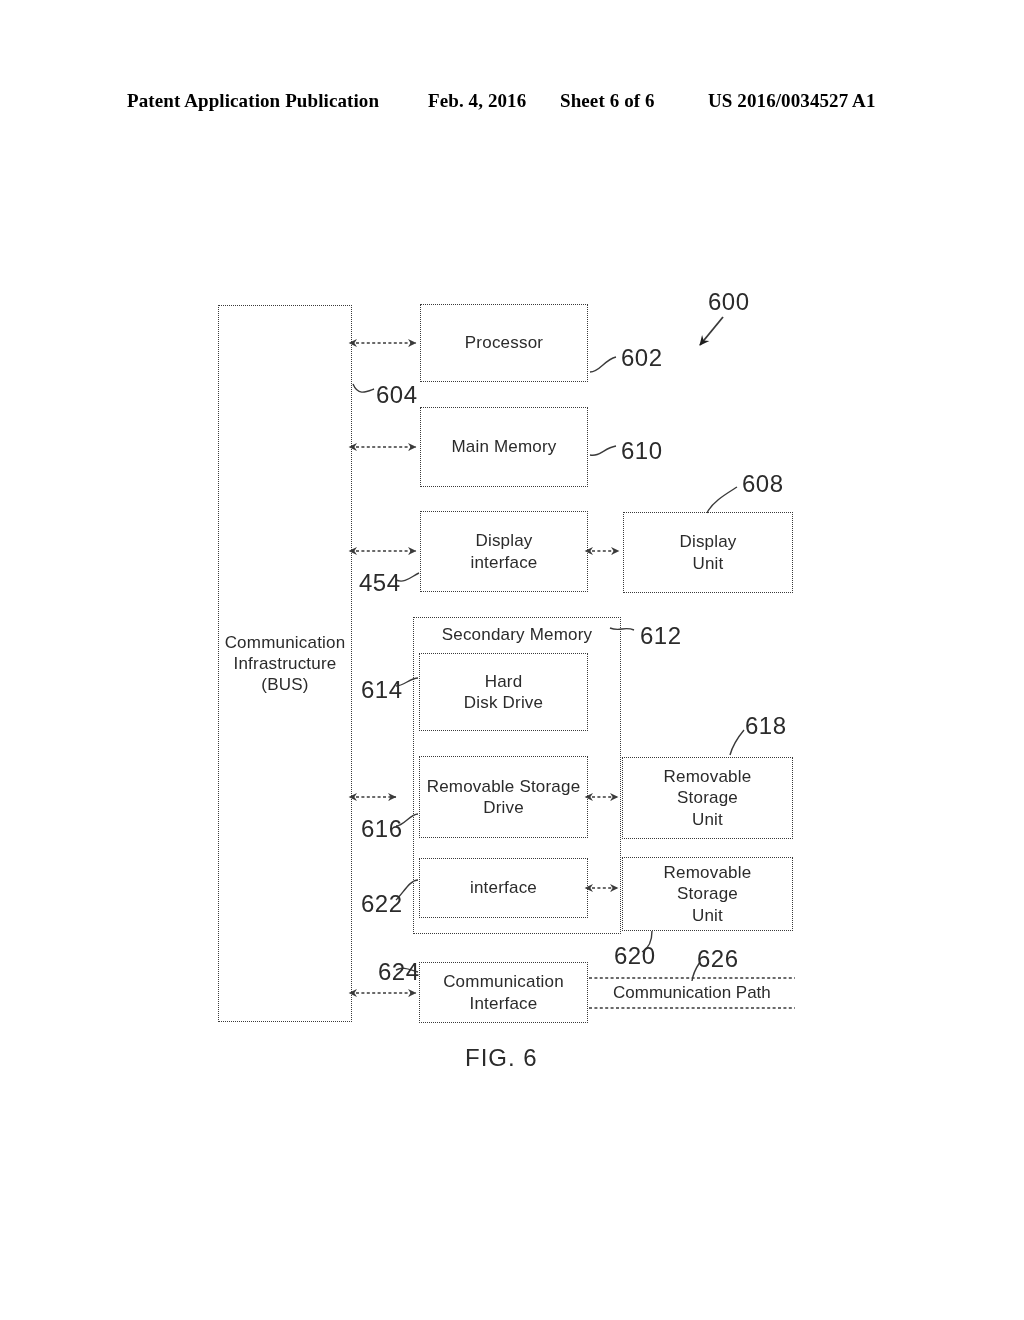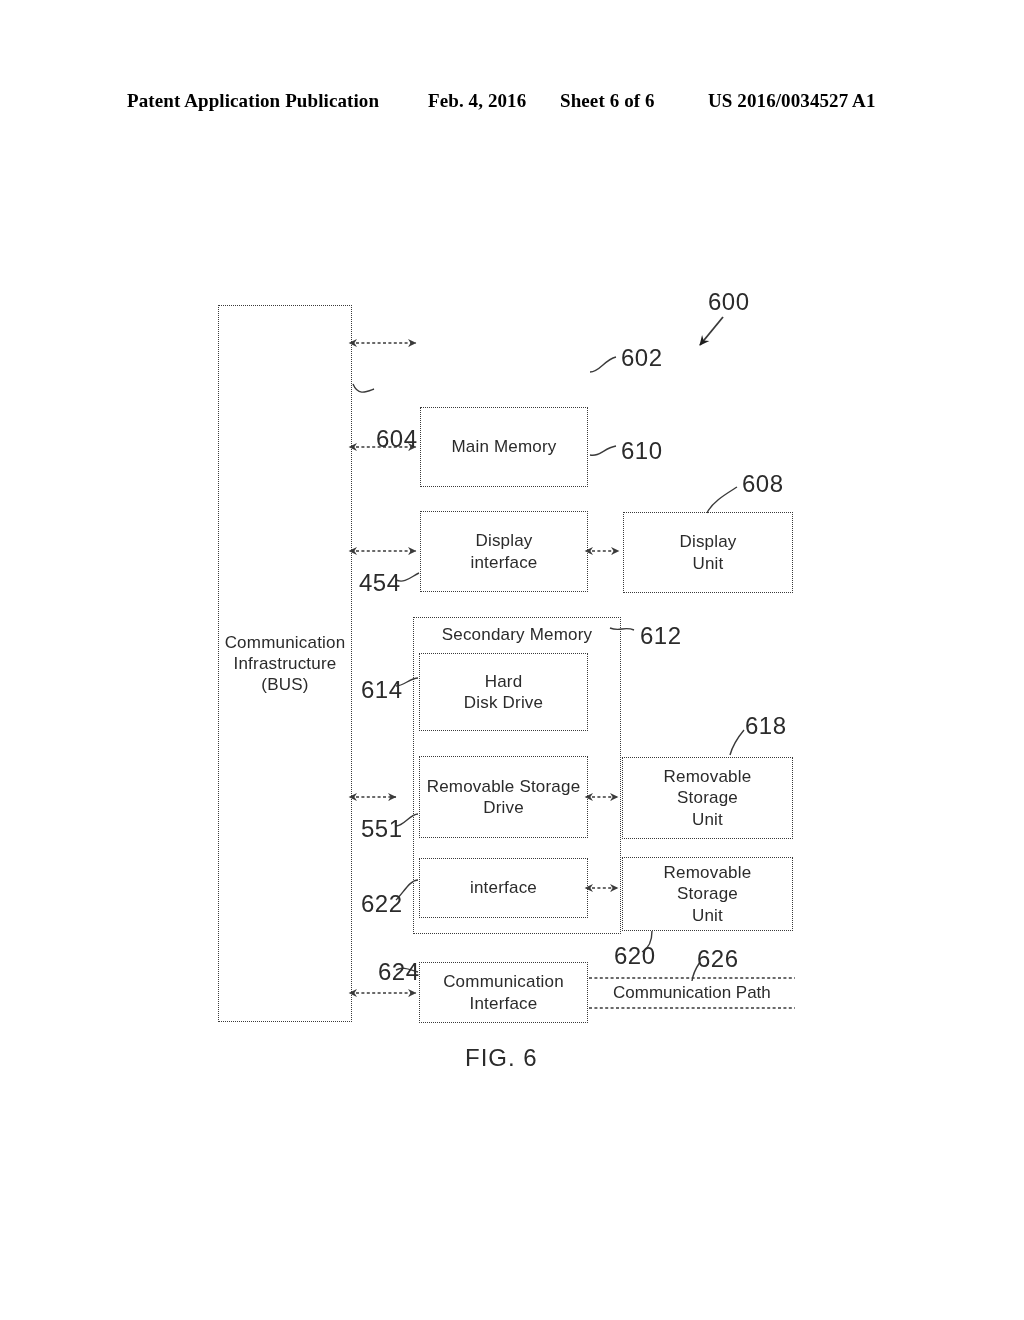--- a/index.html
+++ b/index.html
@@ -172,20 +172,23 @@
       <line x1="723" y1="317" x2="700" y2="345" stroke-width="1.8" marker-end="url(#ah-solid)"></line>
     </g>
   </svg>
 
   <div class="fig-box" style="left:218px; top:305px; width:134px; height:717px; flex-direction:column;">
     <span>Communication</span>
     <span>Infrastructure</span>
     <span>(BUS)</span>
   </div>
 
+  <div class="fig-box" style="left:420px; top:304px; width:168px; height:78px;">
+    <span>Processor</span>
+  </div>
 
   <div class="fig-box" style="left:420px; top:407px; width:168px; height:80px;">
     <span>Main Memory</span>
   </div>
 
   <div class="fig-box" style="left:420px; top:511px; width:168px; height:81px; flex-direction:column;">
     <span>Display</span>
     <span>interface</span>
   </div>
 
@@ -226,27 +229,27 @@
 
   <div class="fig-box" style="left:419px; top:962px; width:169px; height:61px; flex-direction:column;">
     <span>Communication</span>
     <span>Interface</span>
   </div>
 
   <div class="commpath-label" style="left:613px; top:983px;">Communication Path</div>
 
   <div class="ref" style="left:708px; top:288px;">600</div>
   <div class="ref" style="left:621px; top:344px;">602</div>
-  <div class="ref" style="left:376px; top:381px;margin-top:44px;">604</div>
+  <div class="ref" style="left:376px; top:381px;">604</div>
   <div class="ref" style="left:359px; top:569px;">454</div>
   <div class="ref" style="left:742px; top:470px;">608</div>
   <div class="ref" style="left:621px; top:437px;">610</div>
   <div class="ref" style="left:640px; top:622px;">612</div>
   <div class="ref" style="left:361px; top:676px;">614</div>
-  <div class="ref" style="left:361px; top:815px;">551</div>
+  <div class="ref" style="left:361px; top:815px;">616</div>
   <div class="ref" style="left:745px; top:712px;">618</div>
   <div class="ref" style="left:614px; top:942px;">620</div>
   <div class="ref" style="left:361px; top:890px;">622</div>
   <div class="ref" style="left:361px; top:958px;margin-left:17px;">624</div>
   <div class="ref" style="left:697px; top:945px;">626</div>
 
   <div class="caption" style="left:465px; top:1044px;">FIG. 6</div>
 
 </div>
 

